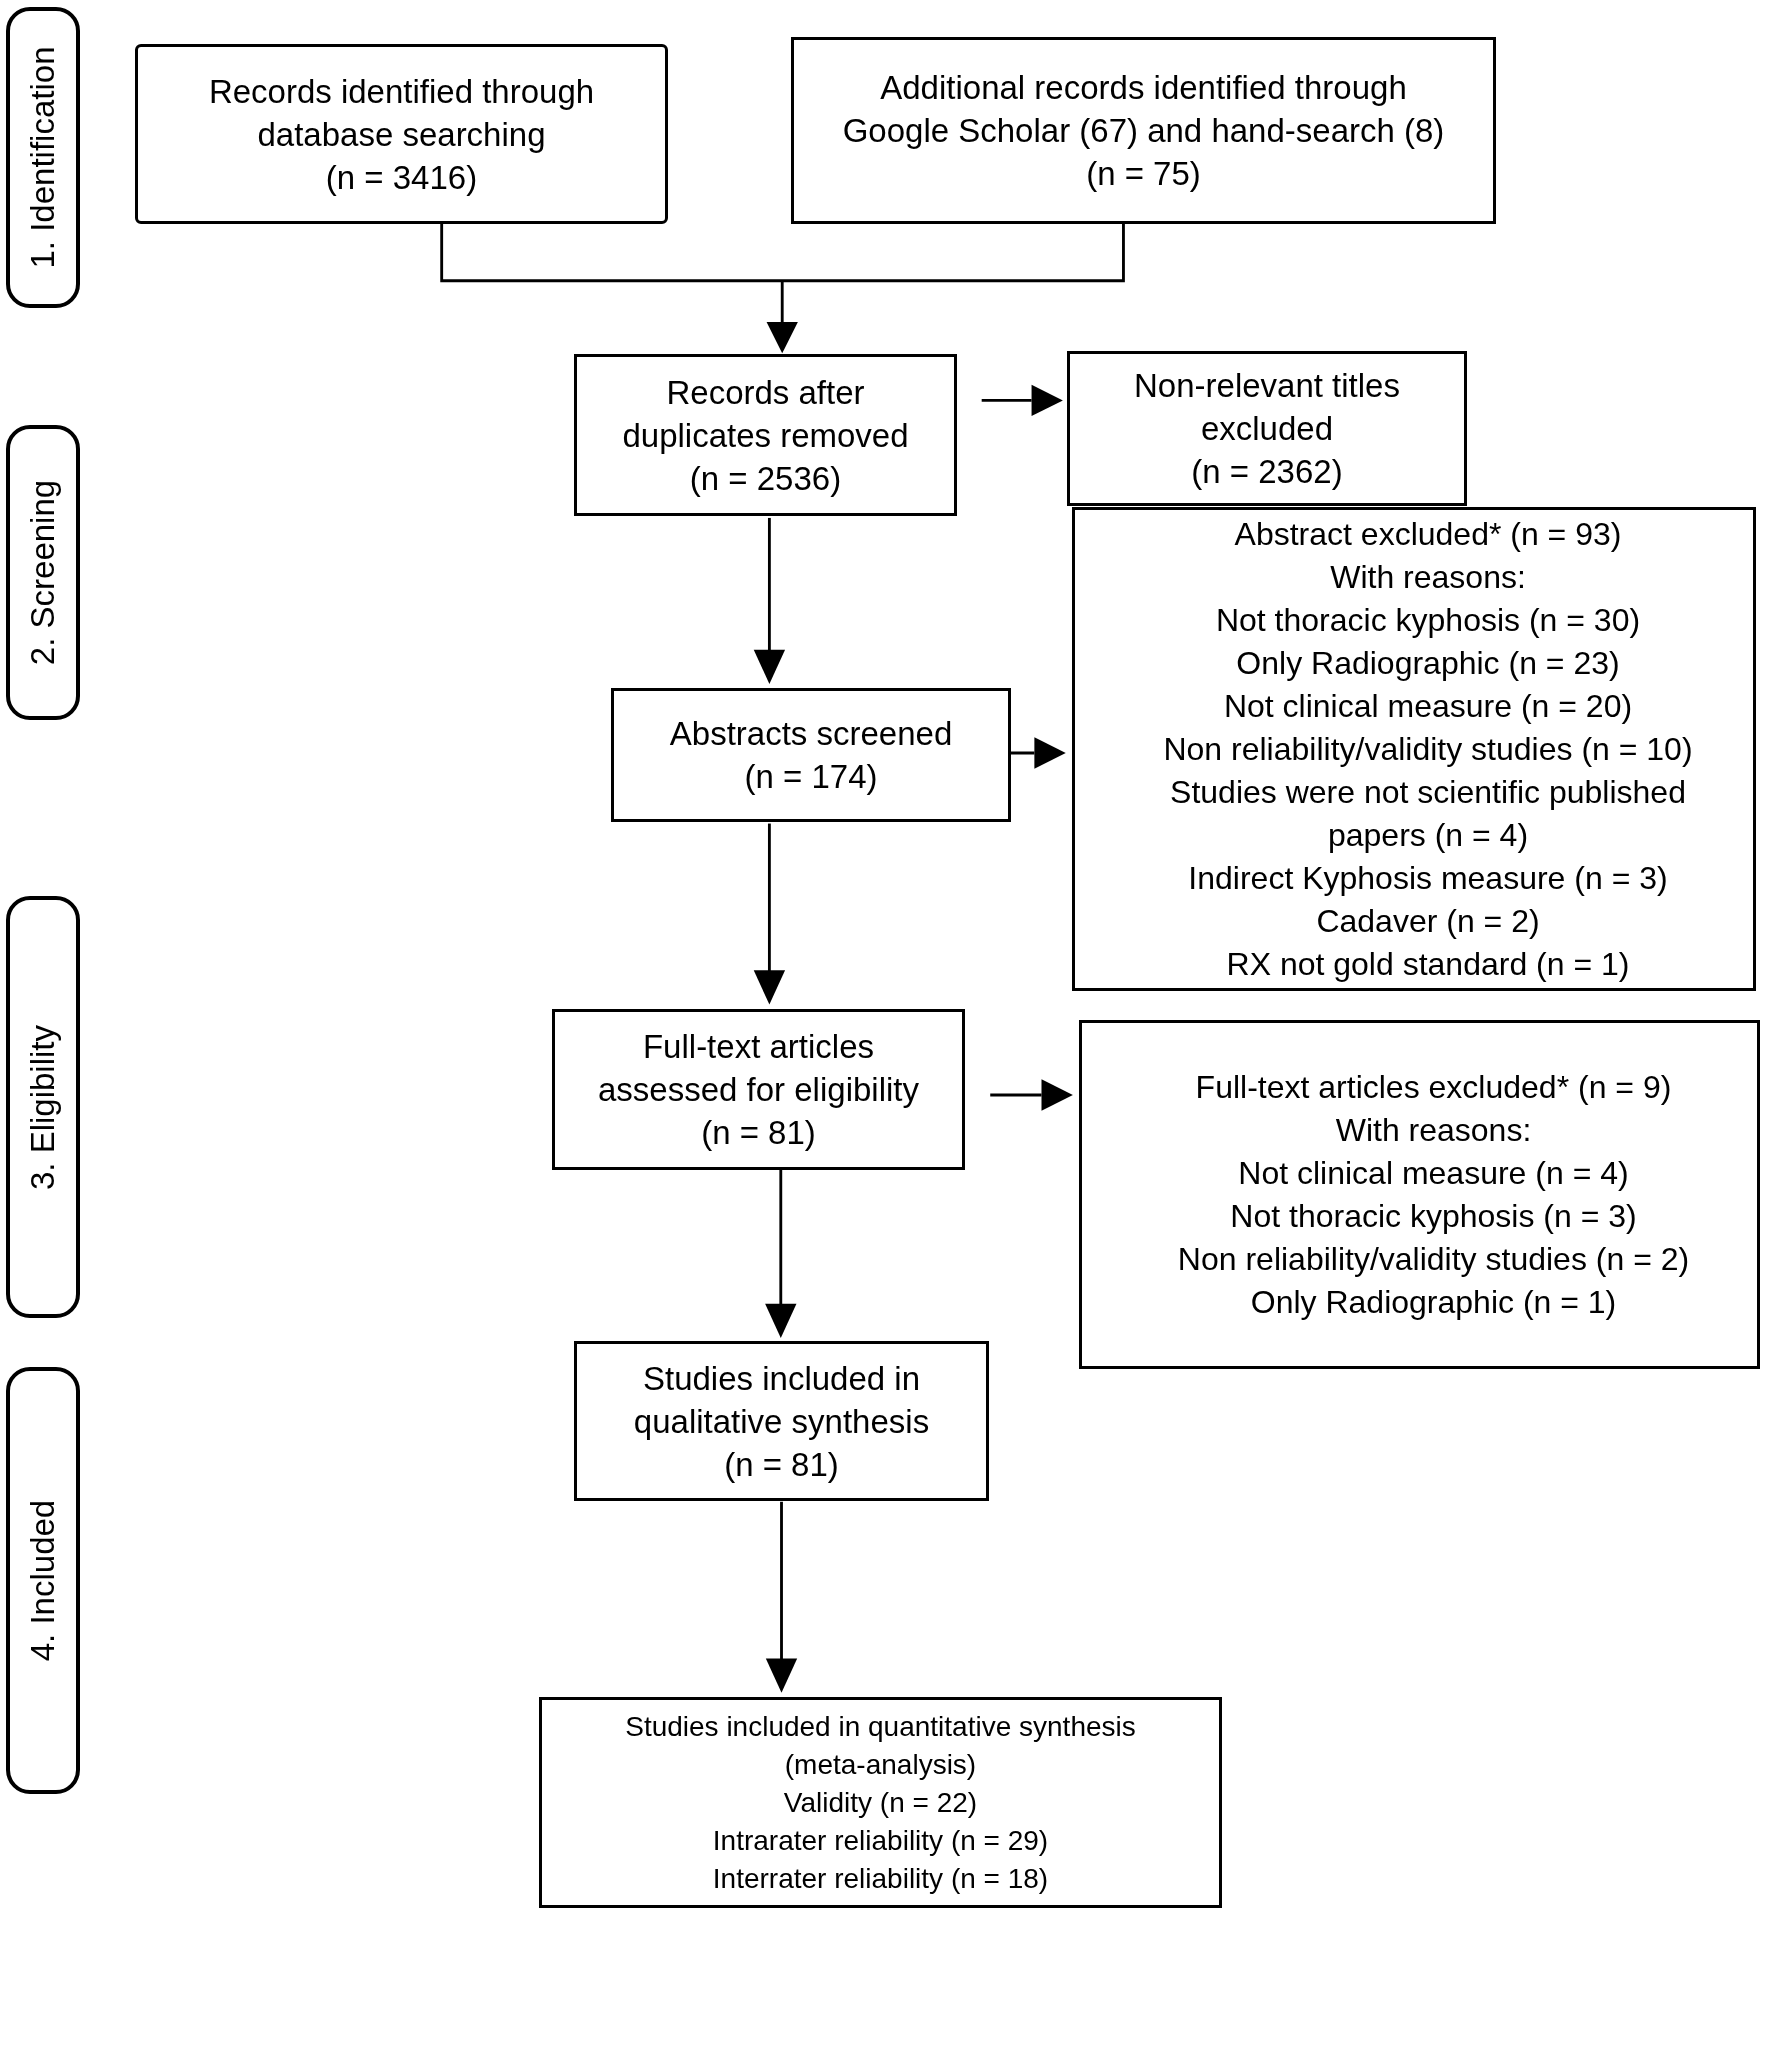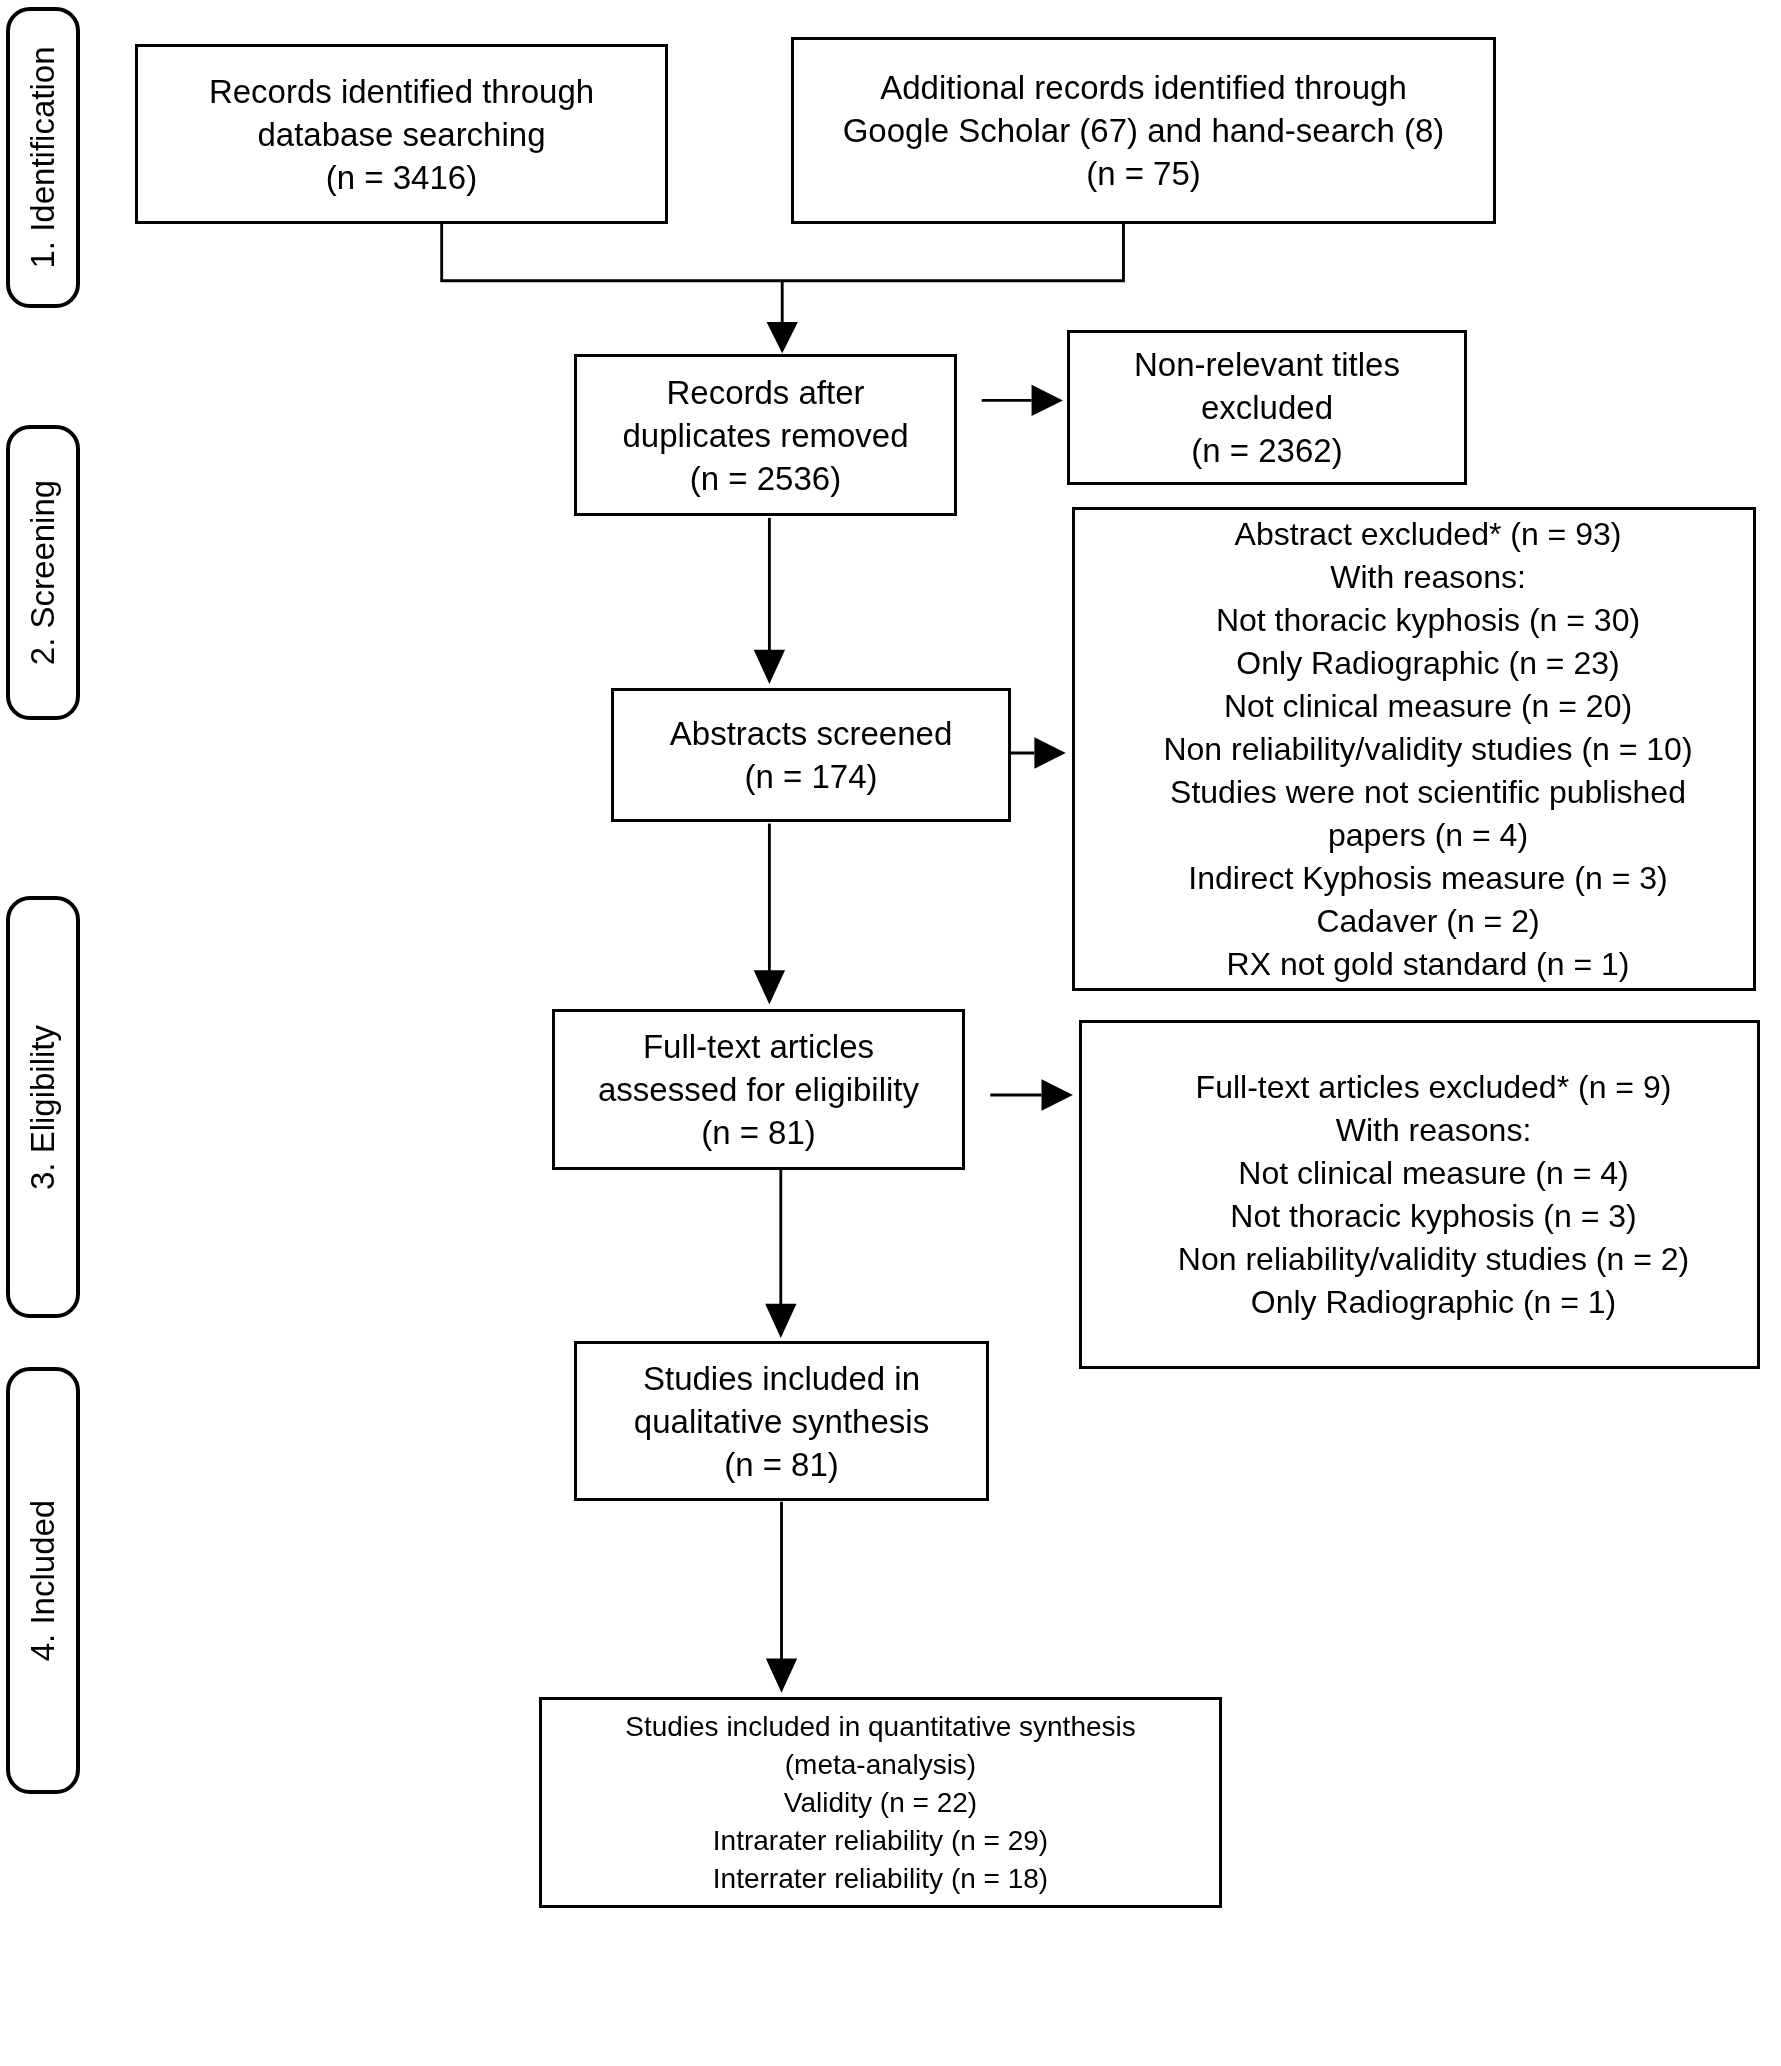--- a/index.html
+++ b/index.html
@@ -100,39 +100,39 @@
   <div class="stage" style="left:5.7px; top:425px; width:74px; height:295px;">
     <span class="vtext">2. Screening</span>
   </div>
   <div class="stage" style="left:5.7px; top:896px; width:74px; height:422px;">
     <span class="vtext">3. Eligibility</span>
   </div>
   <div class="stage" style="left:5.7px; top:1367px; width:74px; height:427px;">
     <span class="vtext">4. Included</span>
   </div>
 
-  <div class="box" style="left:135px; top:44px; width:533px; height:180px;">
+  <div class="box" style="left:135px; top:44px; width:533px; height:180px;border-radius:6px;">
     <span>Records identified through
 database searching
 (n = 3416)</span>
   </div>
 
   <div class="box" style="left:791px; top:37px; width:705px; height:187px;">
     <span>Additional records identified through
 Google Scholar (67) and hand-search (8)
 (n = 75)</span>
   </div>
 
   <div class="box" style="left:574px; top:354px; width:383px; height:162px;">
     <span>Records after
 duplicates removed
 (n = 2536)</span>
   </div>
 
-  <div class="box" style="left:1067px; top:330px; width:400px; height:155px;">
+  <div class="box" style="left:1067px; top:351px; width:400px; height:155px;">
     <span>Non-relevant titles
 excluded
 (n = 2362)</span>
   </div>
 
   <div class="box small-text" style="left:1072px; top:507px; width:684px; height:484px;">
     <span>Abstract excluded* (n = 93)
 With reasons:
 Not thoracic kyphosis (n = 30)
 Only Radiographic (n = 23)

